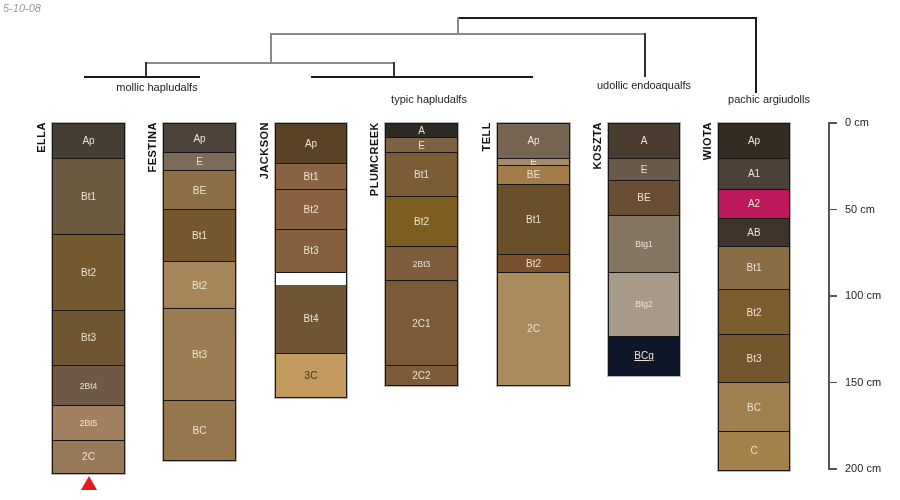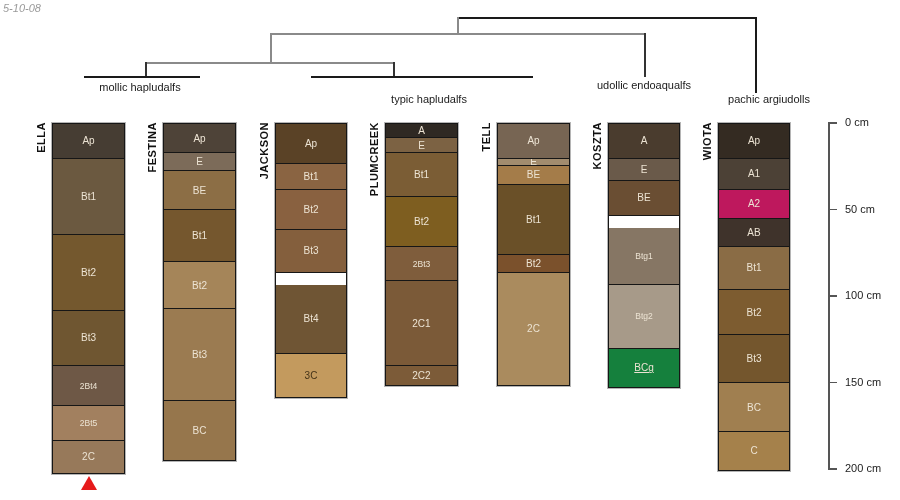--- a/index.html
+++ b/index.html
@@ -31,21 +31,21 @@
       <div class="dline" style="left: 755px; top: 17px; width: 1.5px; height: 76px; background: rgb(26, 26, 26);"></div>
       <div class="dline" style="left: 457px; top: 17px; width: 1.5px; height: 16px; background: rgb(138, 138, 138);"></div>
       <div class="dline" style="left: 270px; top: 33px; width: 374px; height: 1.5px; background: rgb(138, 138, 138);"></div>
       <div class="dline" style="left: 644px; top: 33px; width: 1.5px; height: 44px; background: rgb(51, 51, 51);"></div>
       <div class="dline" style="left: 270px; top: 33px; width: 1.5px; height: 29px; background: rgb(138, 138, 138);"></div>
       <div class="dline" style="left: 145px; top: 62px; width: 250px; height: 1.5px; background: rgb(138, 138, 138);"></div>
       <div class="dline" style="left: 145px; top: 62px; width: 1.5px; height: 14px; background: rgb(51, 51, 51);"></div>
       <div class="dline" style="left: 84px; top: 76px; width: 116px; height: 1.5px; background: rgb(26, 26, 26);"></div>
       <div class="dline" style="left: 393px; top: 62px; width: 1.5px; height: 14px; background: rgb(51, 51, 51);"></div>
       <div class="dline" style="left: 311px; top: 76px; width: 222px; height: 1.5px; background: rgb(26, 26, 26);"></div>
-      <div class="dlabel" style="left: 140px; top: 81px;">mollic hapludalfs</div>
+      <div class="dlabel" style="left: 157px; top: 81px;">mollic hapludalfs</div>
       <div class="dlabel" style="left: 429px; top: 93px;">typic hapludalfs</div>
       <div class="dlabel" style="left: 644px; top: 79px;">udollic endoaqualfs</div>
       <div class="dlabel" style="left: 755px; top: 93px; padding-left: 28px;">pachic argiudolls</div>
     </div>
   <div id="columns">
       <div class="series-name" style="left: 35px; top: 122px;">ELLA</div>
       <div class="column" style="left: 52px; top: 123px; width: 73px;">
         <div class="horizon" style="height: 34.6px; background: rgb(70, 61, 51);">
           <span>Ap</span>
         </div>
@@ -163,27 +163,27 @@
       <div class="column" style="left: 608px; top: 123px; width: 72px;">
         <div class="horizon" style="height: 34.6px; background: rgb(74, 60, 46);">
           <span>A</span>
         </div>
         <div class="horizon" style="height: 22.49px; background: rgb(106, 90, 74);">
           <span>E</span>
         </div>
         <div class="horizon" style="height: 34.6px; background: rgb(106, 78, 51);">
           <span>BE</span>
         </div>
-        <div class="horizon small" style="height: 57.09px; background: rgb(134, 118, 100); margin-top: 12px;">
+        <div class="horizon small" style="height: 57.09px; background: rgb(134, 118, 100);">
           <span>Btg1</span>
         </div>
         <div class="horizon small" style="height: 64.01px; background: rgb(167, 154, 137);">
           <span>Btg2</span>
         </div>
-        <div class="horizon" style="height: 38.06px; background: #15803d; text-decoration: underline;">
+        <div class="horizon" style="height: 38.06px; background: #0f172a; text-decoration: underline;">
           <span>BCg</span>
         </div>
       </div>
       <div class="series-name" style="left: 701px; top: 122px;">WIOTA</div>
       <div class="column" style="left: 718px; top: 123px; width: 72px;">
         <div class="horizon" style="height: 34.6px; background: rgb(52, 43, 34);">
           <span>Ap</span>
         </div>
         <div class="horizon" style="height: 31.14px; background: rgb(76, 65, 54);">
           <span>A1</span>

